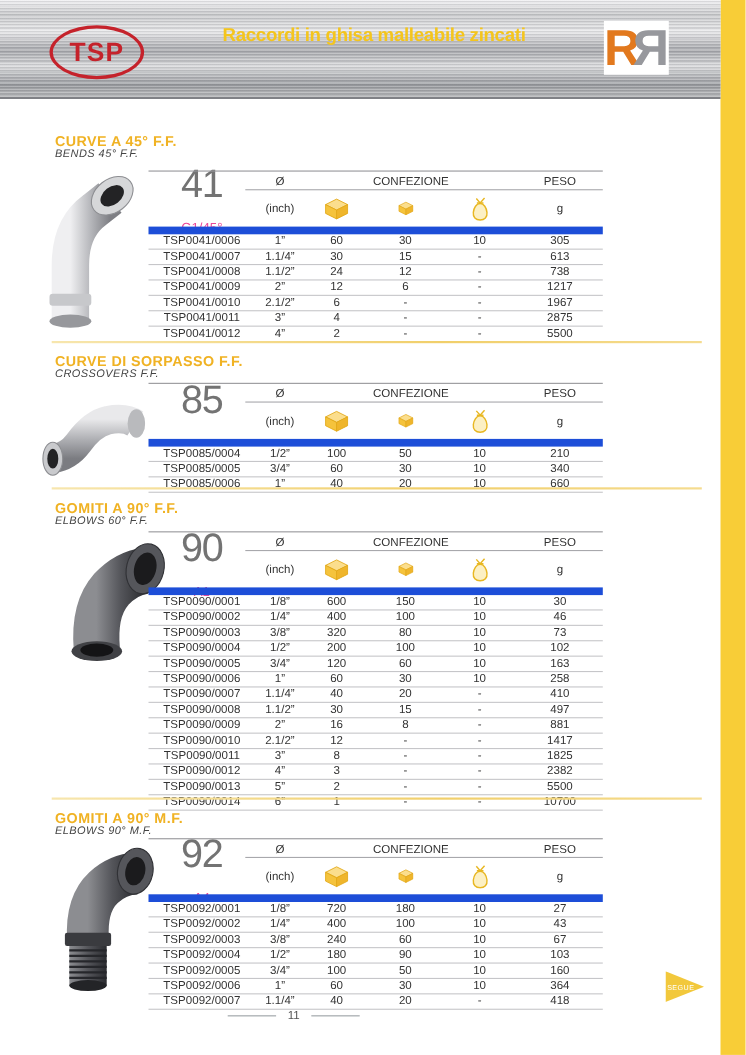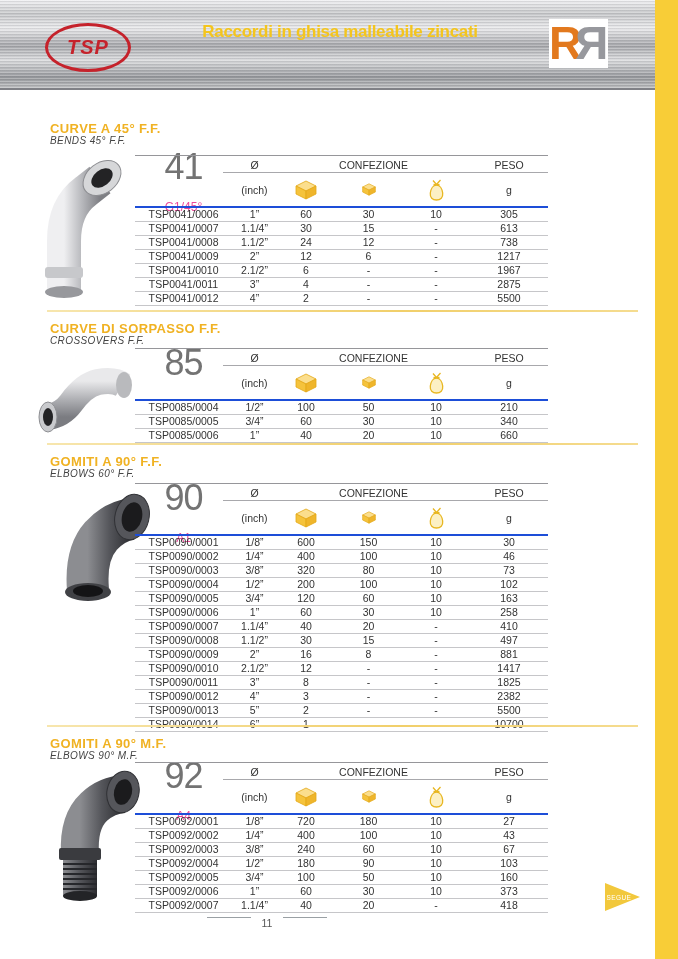--- a/index.html
+++ b/index.html
@@ -10,21 +10,21 @@
   .strip{position:absolute;right:0;top:0;width:23px;height:959px;background:#F8CD37;}
 
   
   .header{position:absolute;left:0;top:0;width:655px;height:88px;
     background:
       repeating-linear-gradient(180deg, rgba(255,255,255,.25) 0 1px, rgba(70,72,78,.12) 1px 2px, rgba(255,255,255,0) 2px 3px),
       linear-gradient(180deg,#f0f0f2 0%,#c6c7c9 16%,#e9e9eb 32%,#a4a5a9 52%,#dadbdd 68%,#94969a 88%,#bcbdbf 100%);
     border-bottom:2px solid #808186;}
   .tsp{position:absolute;left:45px;top:23px;width:80px;height:43px;border:3px solid #C5222B;
        border-radius:50%;display:flex;align-items:center;justify-content:center;background:transparent;}
-  .tsp span{color:#C5222B;font-weight:700;font-style:italic;font-size:20px;letter-spacing:1px;}
+  .tsp span{color:#C5222B;font-weight:700;font-size:24px;letter-spacing:1px;}
   .htitle{position:absolute;left:130px;top:22px;width:420px;text-align:center;}
   .htitle .t1{font-size:17px;font-weight:700;color:#F4C51D;letter-spacing:-.3px;white-space:nowrap;}
   .htitle .t2{font-size:14px;font-style:italic;font-weight:700;color:#F4C51D;margin-top:2px;}
   .rrlogo{position:absolute;left:549px;top:19px;width:59px;height:49px;background:#fff;}
   .rrlogo span{position:absolute;top:1px;font-size:46px;line-height:47px;font-weight:700;}
   .rrlogo .r1{left:0;color:#E2791E;}
   .rrlogo .r2{right:0;color:#97989d;transform:scaleX(-1);}
 
   
   .section{position:absolute;left:0;width:655px;height:0;}
@@ -45,30 +45,30 @@
   .code-num{font-size:36px;font-weight:400;color:#737373;line-height:1.02;letter-spacing:-1px;}
   .code-var{font-size:12px;color:#ec4899;margin-top:14px;}
 
   .ptable{position:absolute;left:135px;width:413px;color:#333;}
   .s0 .ptable{top:34px}.s1 .ptable{top:27px}.s2 .ptable{top:29px}.s3 .ptable{top:26px}
 
   .thead-a{position:relative;display:grid;grid-template-columns:97px 45px 193px 78px;
            height:17px;align-items:center;border-top:1px solid #96969a;}
   .thead-a::after{content:"";position:absolute;left:88px;right:0;bottom:0;height:1px;background:#a8a8ac;}
   .thead-b{display:grid;grid-template-columns:97px 45px 58px 67px 68px 78px;height:33px;
-           align-items:center;border-bottom:2px solid #1d4ed8;}
+           align-items:center;border-bottom:7px solid #1d4ed8;}
   .hc{text-align:center;font-size:10.5px;color:#333;}
   .hc svg{vertical-align:middle;}
 
   .trow{display:grid;grid-template-columns:97px 45px 58px 67px 68px 78px;height:13px;
         line-height:13px;border-bottom:1px solid #c6c6c9;font-size:10.5px;}
   .trow > div{text-align:center;white-space:nowrap;overflow:visible;}
 
   
-  .pageno{position:absolute;top:917px;left:0;width:518px;display:flex;
+  .pageno{position:absolute;top:917px;left:0;width:518px;display:flex;align-items:center;
           justify-content:center;gap:11px;font-size:10.5px;color:#555;padding-left:16px;box-sizing:border-box;}
   .dash{width:44px;height:1px;background:#9aa0a4;}
   .segue{position:absolute;left:605px;top:883px;}
 </style>
 </head>
 <body>
 
 <div class="page">
 
   <div class="strip"></div>
@@ -568,21 +568,21 @@
               <div>50</div>
               <div>10</div>
               <div>160</div>
             </div>
             <div class="trow">
               <div>TSP0092/0006</div>
               <div>1”</div>
               <div>60</div>
               <div>30</div>
               <div>10</div>
-              <div>373</div>
+              <div>364</div>
             </div>
             <div class="trow">
               <div>TSP0092/0007</div>
               <div>1.1/4”</div>
               <div>40</div>
               <div>20</div>
               <div>-</div>
               <div>418</div>
             </div>
           </div>

